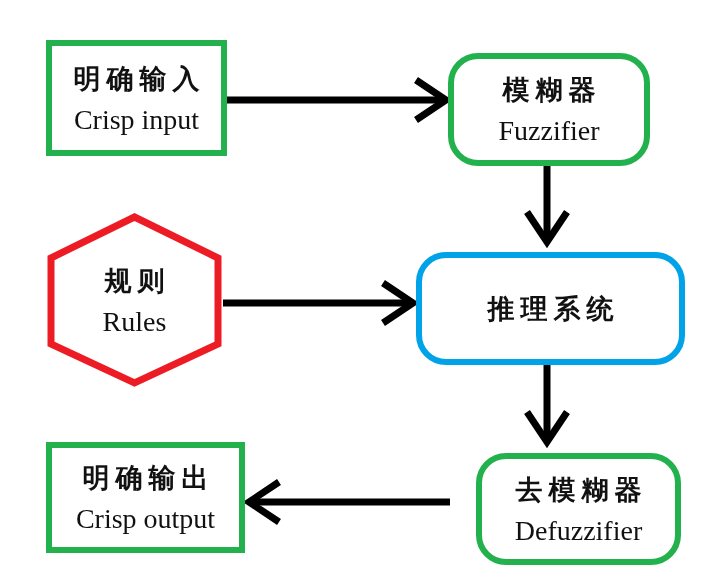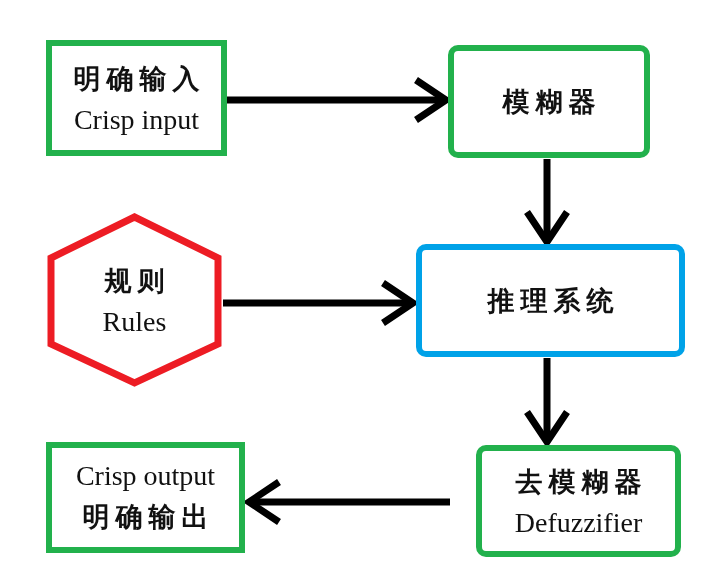--- a/index.html
+++ b/index.html
@@ -41,21 +41,21 @@
     position: absolute;
     display: flex;
     flex-direction: column;
     align-items: center;
     justify-content: center;
     gap: 7px;
     background: var(--bg);
     text-align: center;
   }
   .node.rect   { border: 6px solid var(--green); }
-  .node.round  { border: 6px solid var(--green); border-radius: 10px; }
+  .node.round  { border: 6px solid var(--green); border-radius: 30px; margin-top: 8px; }
   .node.round.blue { border-color: var(--blue); }
   .label.zh {
     font-size: 27px;
     font-weight: bold;
     letter-spacing: 6px;
     padding-left: 6px; 
     white-space: nowrap;
     font-family: Liberation Serif, serif;
   }
   .label.en {
@@ -112,37 +112,38 @@
     </g>
   </svg>
 
   <div class="node rect" id="node-crisp-input">
     <div class="label zh">明确输入</div>
     <div class="label en">Crisp input</div>
   </div>
 
   <div class="node round" id="node-fuzzifier">
     <div class="label zh">模糊器</div>
+    <div class="label en">Fuzzifier</div>
   </div>
 
   <div class="node" id="node-rules">
     <svg class="hex-shape" viewBox="0 0 175 174" aria-hidden="true">
       <polygon points="87.5,4 171,45 171,131 87.5,170 4,131 4,45"></polygon>
     </svg>
     <div class="label zh">规则</div>
     <div class="label en">Rules</div>
   </div>
 
   <div class="node round blue" id="node-inference">
     <div class="label zh">推理系统</div>
   </div>
 
   <div class="node rect" id="node-crisp-output">
+    <div class="label zh">明确输出</div>
     <div class="label en">Crisp output</div>
-    <div class="label zh">明确输出</div>
   </div>
 
   <div class="node round" id="node-defuzzifier">
     <div class="label zh">去模糊器</div>
     <div class="label en">Defuzzifier</div>
   </div>
 
 </div>
 
 </body></html>

